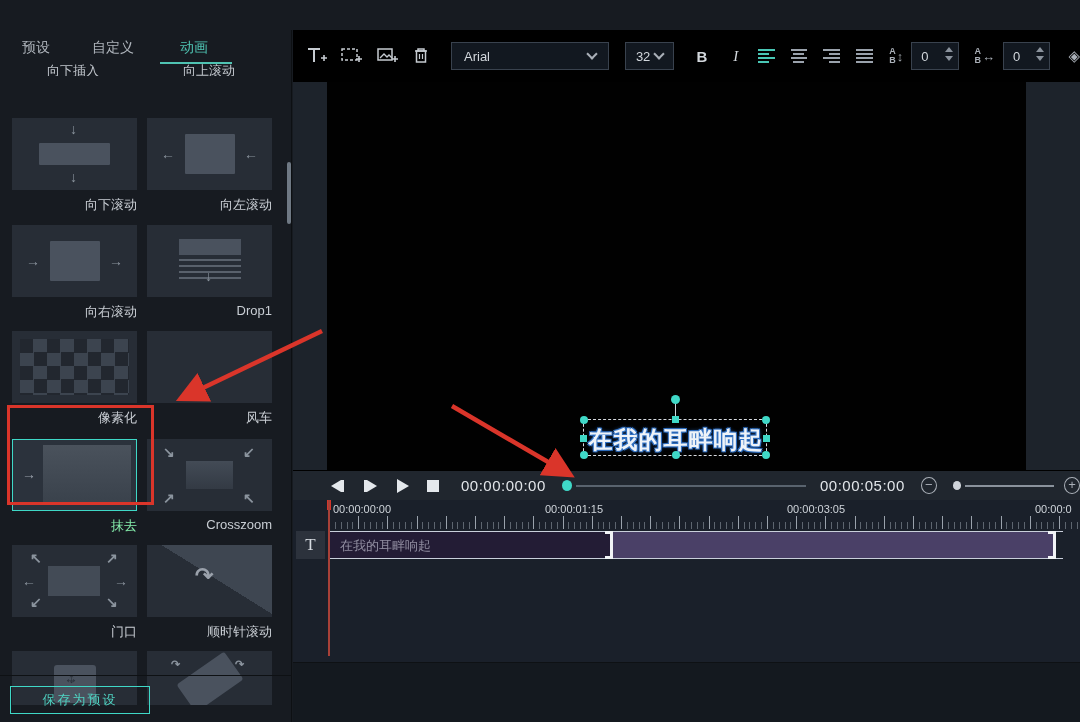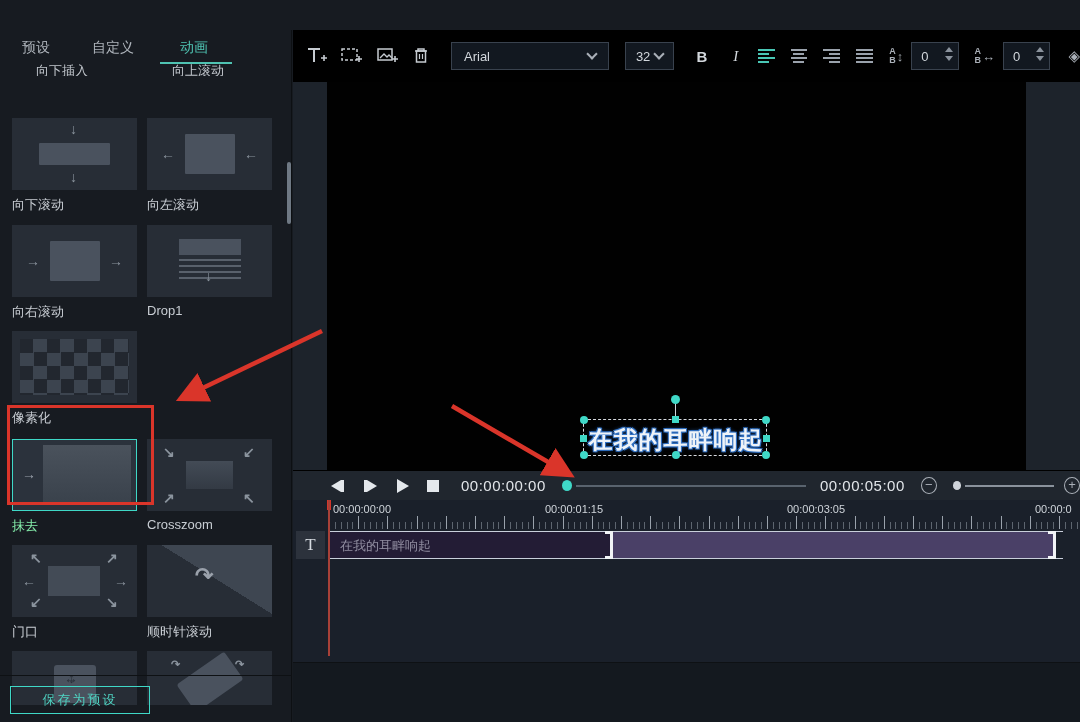--- a/index.html
+++ b/index.html
@@ -17,29 +17,29 @@
 
   
   .left-panel { position:absolute; left:0; top:30px; width:292px; height:692px; background:#171b21; border-right:1px solid #0d1013; }
   .tabs { position:absolute; left:0; top:4px; width:326px; height:30px; }
   .tab { position:absolute; top:5px; font-size:14px; color:#aeb4bb; cursor:pointer; }
   .tab-preset { left:22px; }
   .tab-custom { left:92px; }
   .tab-anim  { left:180px; color:#4fc3b2; }
   .tab-underline { position:absolute; left:160px; top:28px; width:72px; height:2px; background:#4fc3b2; }
 
-  .clip-row { position:absolute; left:0; top:32px; width:328px; height:14px; overflow:hidden; }
+  .clip-row { position:absolute; left:11px; top:32px; width:328px; height:14px; overflow:hidden; }
   .clip-row span { position:absolute; top:0px; font-size:13px; color:#c2c7cd; }
   .clip-label-l { left:36px; }
   .clip-label-r { left:172px; }
 
   .grid { position:absolute; left:0; top:46px; width:286px; height:629px; overflow:hidden; }
   .cell { position:absolute; width:125px; }
   .thumb { position:relative; width:125px; height:72px; background:#272d36; overflow:hidden; }
-  .plabel { width:125px; text-align:left; font-size:13px; color:#c9ced4; margin-top:6px; }
+  .plabel { width:125px; text-align:right; font-size:13px; color:#c9ced4; margin-top:6px; }
   .selected .thumb { border:1px solid #3fd8c7; background:#2b323c; }
   .selected .plabel { color:#86efac; }
 
   .shape-bar  { position:absolute; left:27px; top:25px; width:71px; height:22px; background:#4a525e; border-radius:1px; }
   .shape-sq   { position:absolute; left:38px; top:16px; width:50px; height:40px; background:#4a525e; border-radius:1px; }
   .ar { position:absolute; color:#8b949e; font-size:14px; font-weight:bold; line-height:1; }
   .checker { position:absolute; left:8px; top:8px; width:109px; height:56px;
              background:repeating-conic-gradient(#3c444f 0% 25%, #22272f 0% 50%); background-size:27px 27px; }
   .wipe-rect { position:absolute; left:30px; top:5px; width:88px; height:60px;
                background:linear-gradient(180deg,#4a525c,#39414b); }
@@ -211,20 +211,24 @@
         <div class="plabel">Drop1</div>
       </div>
 
       <div class="cell" style="left:12px; top:255px;">
         <div class="thumb">
           <div class="checker"></div>
         </div>
         <div class="plabel">像素化</div>
       </div>
 
+      <div class="cell" style="left:147px; top:255px;">
+        <div class="thumb"></div>
+        <div class="plabel">风车</div>
+      </div>
 
       <div class="cell selected" style="left:12px; top:363px;">
         <div class="thumb">
           <div class="wipe-rect"></div>
           <span class="ar" style="left:9px; top:27px; color:#9aa1ab;">→</span>
         </div>
         <div class="plabel">抹去</div>
       </div>
 
       <div class="cell" style="left:147px; top:363px;">

